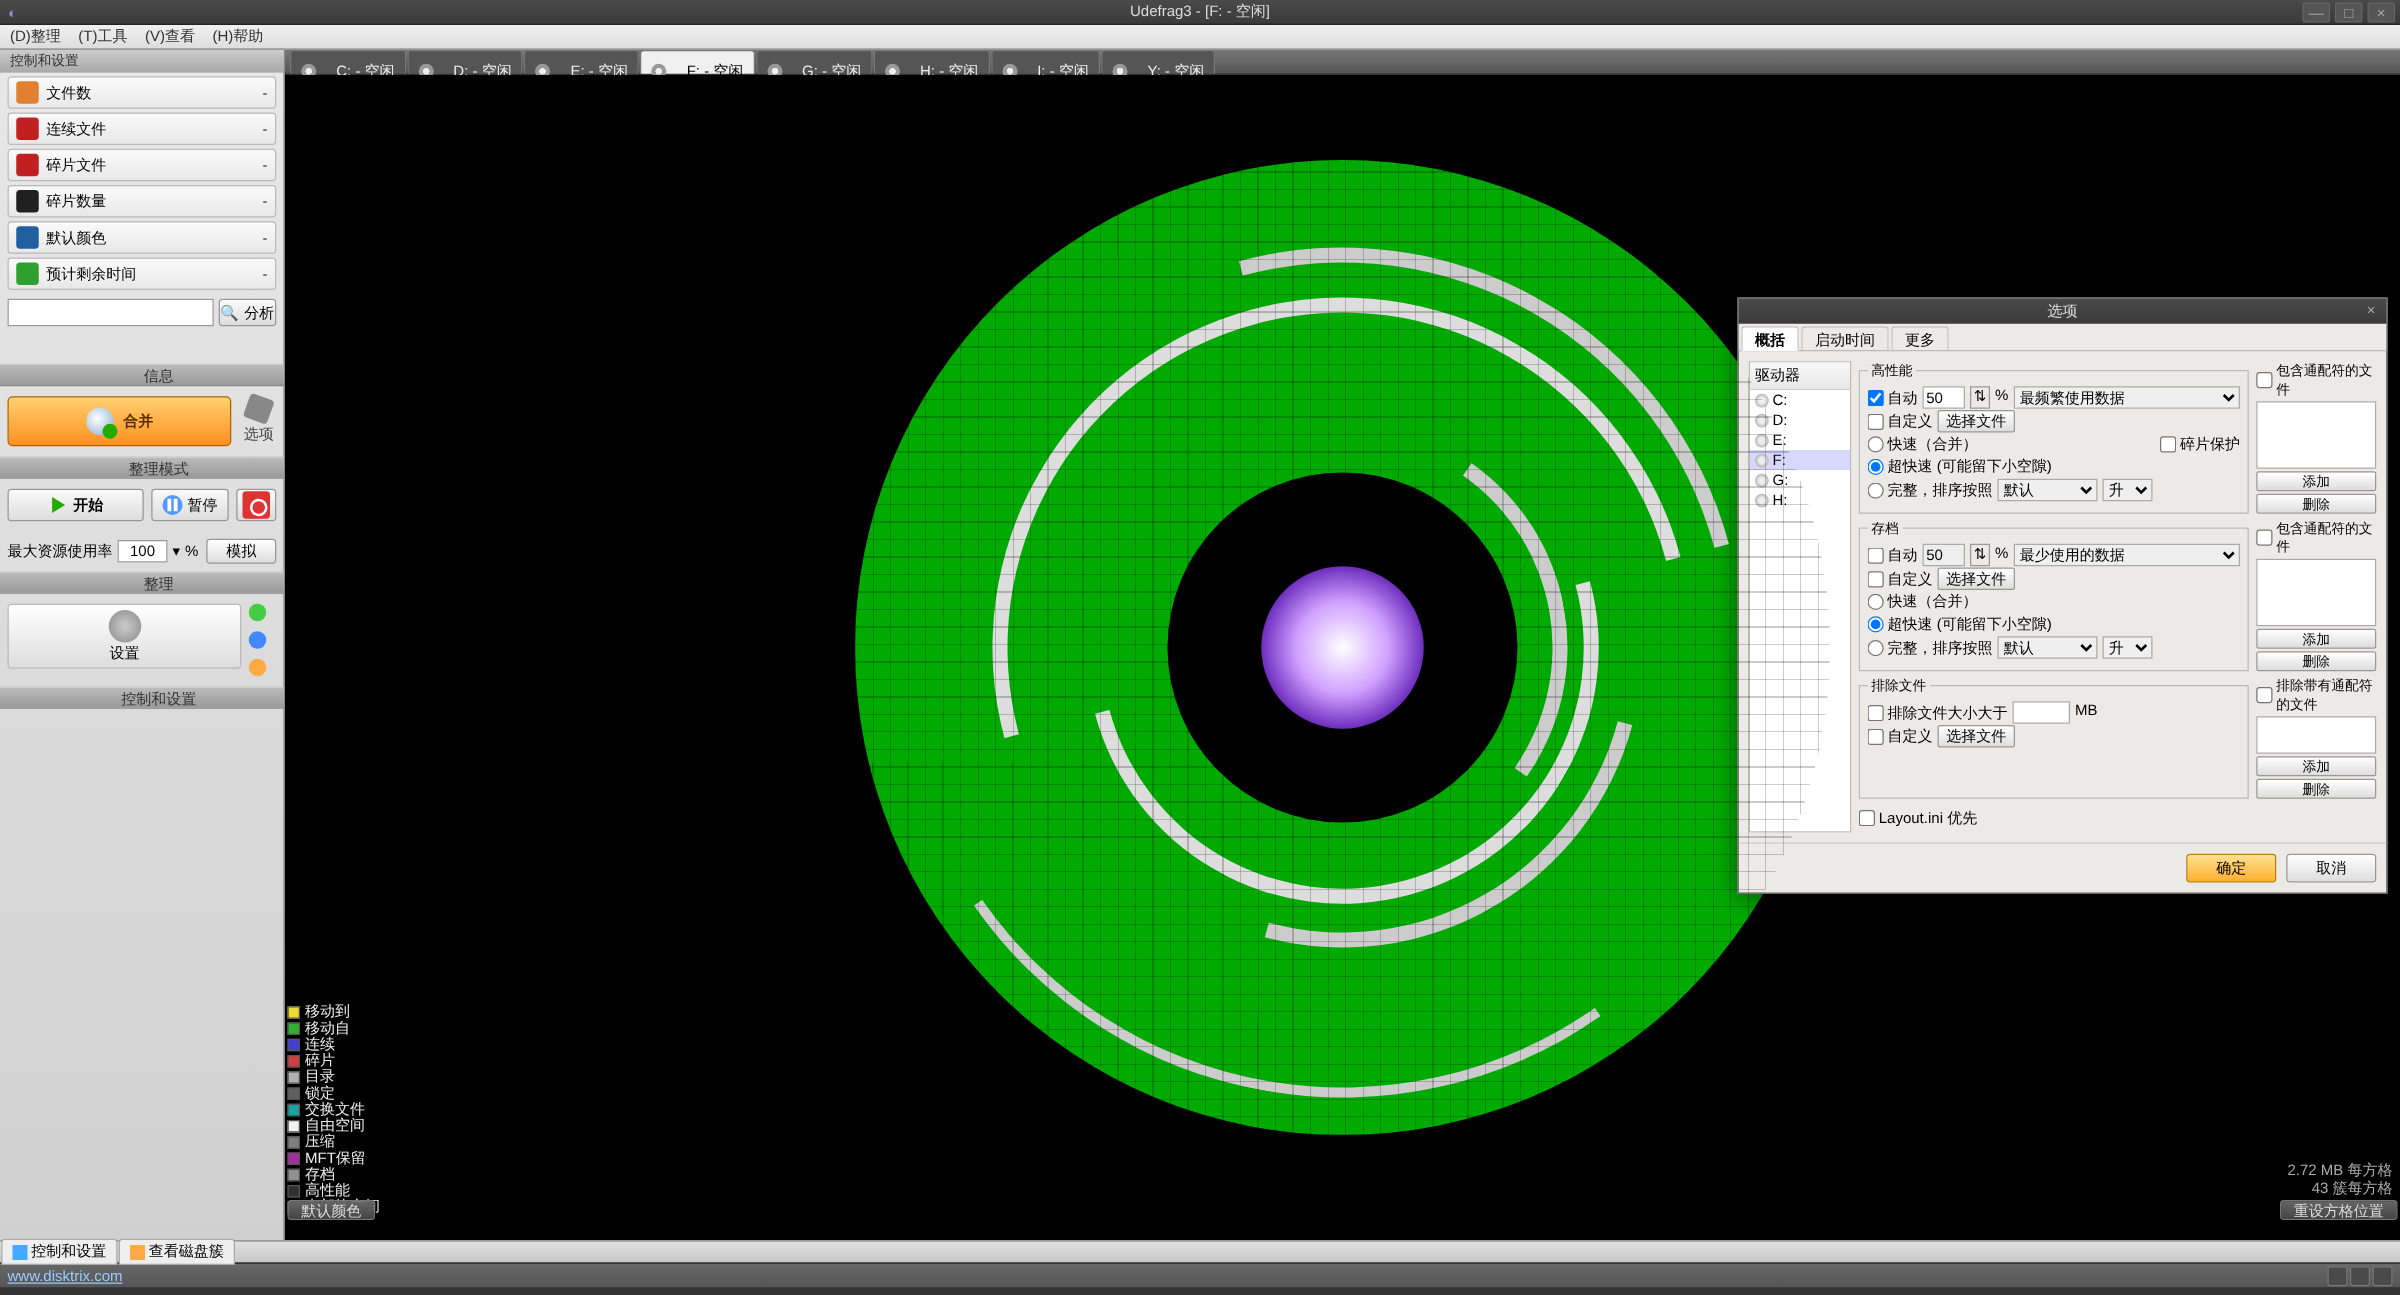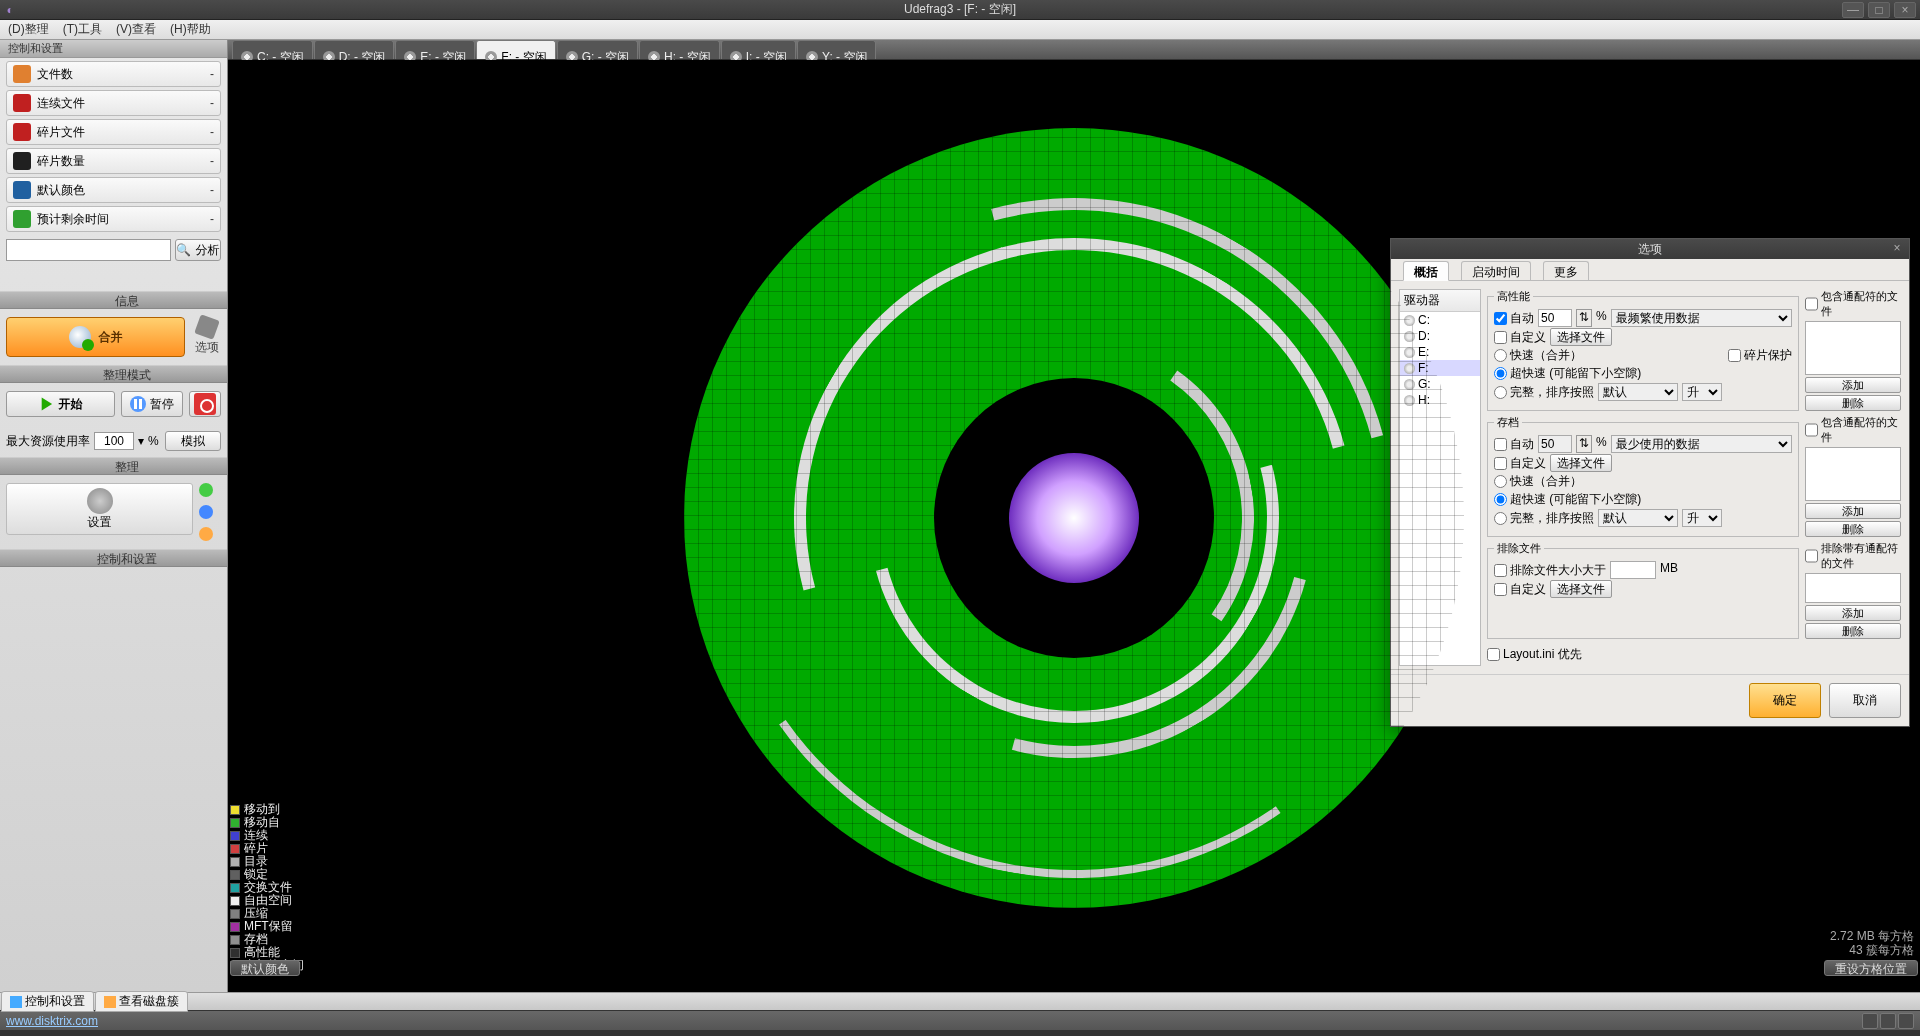--- a/index.html
+++ b/index.html
@@ -37,21 +37,21 @@
 .resrow input { width:40px; height:18px; border:1px solid #999; text-align:center;}
 .resrow button { margin-left:auto; width:56px; height:20px; background:linear-gradient(#fff,#ddd); border:1px solid #999; border-radius:3px;}
 .settingsbox { display:flex; margin:8px 6px; gap:6px;}
 .settingsbtn { flex:1; height:52px; background:linear-gradient(#fff,#ddd); border:1px solid #bbb; border-radius:3px; display:flex; flex-direction:column; align-items:center; justify-content:center;}
 .gear{width:26px;height:26px;background:radial-gradient(#ccc,#888);border-radius:50%;}
 .settingsicons { width:22px; display:flex; flex-direction:column; gap:8px;}
 .settingsicons span{width:14px;height:14px;border-radius:50%;}
 
 .workarea { flex:1; background:#000; position:relative; }
 .tabstrip { height:20px; background:linear-gradient(#777,#555); display:flex; align-items:flex-end; padding-left:4px; border-bottom:1px solid #333;}
-.tab { height:19px; padding:14px 8px 0; background:#555; color:#eee; border:1px solid #777; border-bottom:none; border-radius:3px 3px 0 0; display:flex; align-items:center; gap:4px; margin-right:1px;}
+.tab { height:19px; padding:14px 8px 0; background:#555; color:#eee; border:1px solid #777; border-bottom:none; border-radius:3px 3px 0 0; display:flex; align-items:center; gap:16px; margin-right:1px;}
 .tab .disk-glyph{width:12px;height:12px;background:radial-gradient(#eee 30%,#999 32%,#999 100%);border-radius:50%;}
 .tab.active { background:#f0f0f0; color:#000;}
 
 .diskview { position:absolute; top:20px; left:0; right:0; bottom:16px; background:#000; overflow:hidden;}
 .disk { position:absolute; left:50%; top:50%; width:780px; height:780px; margin-left:-390px; margin-top:-390px; border-radius:50%; background:#0a0;}
 .disk::before{content:"";position:absolute;left:50%;top:50%;width:280px;height:280px;margin:-140px;background:#000;border-radius:50%;z-index:3;}
 .disk::after{content:"";position:absolute;left:50%;top:50%;width:130px;height:130px;margin:-65px;border-radius:50%;background:radial-gradient(circle,#fff 0%,#d0a0ff 40%,#7030c0 70%,#301050 100%);z-index:4;}
 .grid-overlay{position:absolute;inset:0;background-image:repeating-linear-gradient(0deg,rgba(0,0,0,.2) 0 1px,transparent 1px 14px),repeating-linear-gradient(90deg,rgba(0,0,0,.2) 0 1px,transparent 1px 14px);border-radius:50%;z-index:2;}
 .arc{position:absolute;border:12px solid transparent;border-top-color:#ccc;border-radius:50%;left:50%;top:50%;z-index:1;}
 .a1{width:640px;height:640px;margin:-320px;transform:rotate(30deg);}
@@ -66,41 +66,41 @@
 .legend .sw{width:10px;height:10px;border:1px solid #555;}
 .viewinfo { position:absolute; right:6px; bottom:20px; color:#aaa; text-align:right;}
 .viewinfo div{height:14px;}
 .colorbtn { position:absolute; left:2px; bottom:0; height:16px; padding:0 10px; background:linear-gradient(#666,#444); color:#ddd; border:1px solid #777; border-radius:3px;}
 .resetbtn { position:absolute; right:2px; bottom:0; height:16px; padding:0 10px; background:linear-gradient(#666,#444); color:#ddd; border:1px solid #777; border-radius:3px;}
 
 .dialog { position:absolute; right:10px; top:198px; width:520px; background:#eceae7; border:1px solid #555; box-shadow:0 4px 20px rgba(0,0,0,.5);}
 .dlg-title { height:20px; background:linear-gradient(#4a4a4a,#3a3a3a); color:#ddd; text-align:center; line-height:20px; position:relative;}
 .dlg-title .x{position:absolute;right:4px;top:2px;width:16px;height:16px;color:#aaa;line-height:14px;}
 .dlg-tabs { height:22px; background:#eceae7; display:flex; border-bottom:1px solid #bbb; padding-top:2px;}
-.dlg-tabs .t{padding:2px 10px;border:1px solid #bbb;border-bottom:none;border-radius:3px 3px 0 0;background:#eceae7;margin-left:12px;}
+.dlg-tabs .t{padding:2px 10px;border:1px solid #bbb;border-bottom:none;border-radius:3px 3px 0 0;background:#eceae7;margin-left:2px;}
 .dlg-tabs .t.act{background:#fdfdfd;border-bottom:1px solid #fdfdfd;margin-bottom:-1px;font-weight:bold;}
 .dlg-body { padding:8px; display:flex; gap:6px;}
 .drvlist { width:82px; border:1px solid #bbb; background:#fff;}
 .drvlist .hd{background:linear-gradient(#f8f8f8,#e8e8e8);padding:2px 4px;border-bottom:1px solid #ccc;}
 .drvlist .it{padding:1px 4px;display:flex;align-items:center;gap:3px;}
 .drvlist .it.sel{background:#d8d8ff;}
 .drvlist .dg{width:11px;height:11px;background:radial-gradient(#eee 30%,#888 100%);border-radius:50%;}
 .fieldsets { flex:1; display:flex; flex-direction:column; gap:4px;}
 fieldset { border:1px solid #bbb; padding:4px 6px 6px;}
 legend { font-size:11px; padding:0 3px;}
 .rowa{display:flex;gap:4px;margin:1px 0;}
 .rowa input[type=text]{border:1px solid #aaa;height:18px;padding:0 2px;}
 .rowa select{border:1px solid #aaa;height:18px;}
 .rowa button{height:18px;padding:0 6px;background:linear-gradient(#fff,#ddd);border:1px solid #999;border-radius:2px;}
 .rowa label{display:flex;align-items:center;gap:3px;}
 .wildbox{width:96px;display:flex;flex-direction:column;gap:2px;}
 .wildlist{flex:1;min-height:54px;background:#fff;border:1px solid #aaa;}
 .smbtn{height:16px;background:linear-gradient(#fff,#ddd);border:1px solid #999;border-radius:2px;font-size:11px;}
 .dlg-footer{padding:8px;display:flex;justify-content:flex-end;gap:8px;border-top:1px solid #ccc;}
-.dlg-footer button{height:35px;width:72px;background:linear-gradient(#fff,#ddd);border:1px solid #999;border-radius:3px;}
+.dlg-footer button{height:23px;width:72px;background:linear-gradient(#fff,#ddd);border:1px solid #999;border-radius:3px;}
 .dlg-footer button.primary{background:linear-gradient(#ffe090,#ffb030);border-color:#c08000;}
 
 .bottom-tabs { height:18px; background:linear-gradient(#e0e0e0,#c8c8c8); display:flex; align-items:center; border-top:1px solid #999;}
 .bottom-tabs .bt{padding:1px 8px;border:1px solid #aaa;border-radius:3px 3px 0 0;background:#eee;margin-left:1px;display:flex;align-items:center;gap:3px;}
 .bottom-tabs .bg{width:12px;height:12px;}
 .statusbar { height:20px; background:linear-gradient(#686868,#555); display:flex; align-items:center; padding:0 6px; border-top:1px solid #333;}
 .statusbar a{color:#9cf;text-decoration:underline;}
 .statusbar .r{margin-left:auto;display:flex;gap:2px;}
 .statusbar .r span{width:16px;height:16px;border:1px solid #777;border-radius:2px;background:#4a4a4a;}
 </style>

